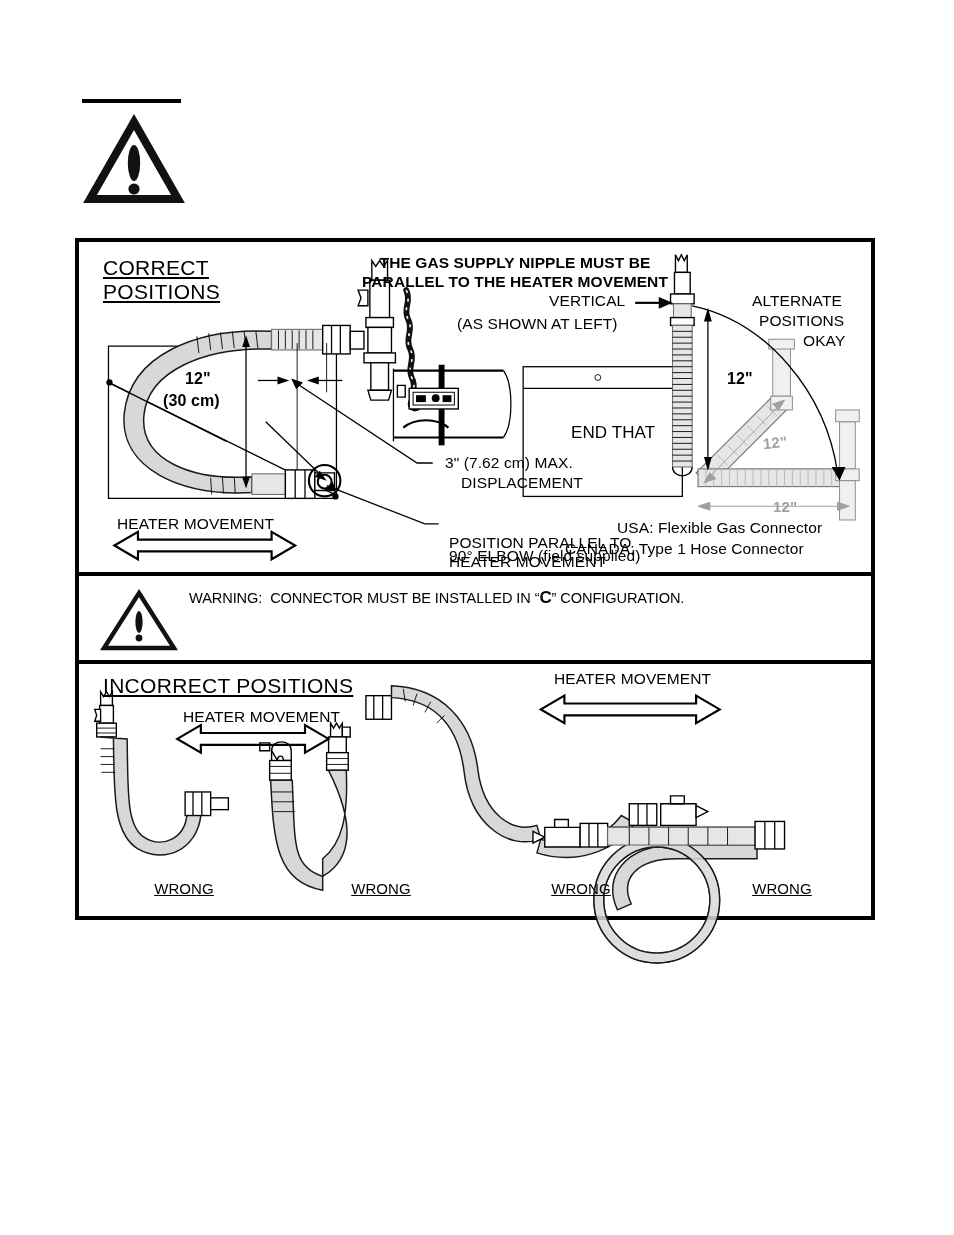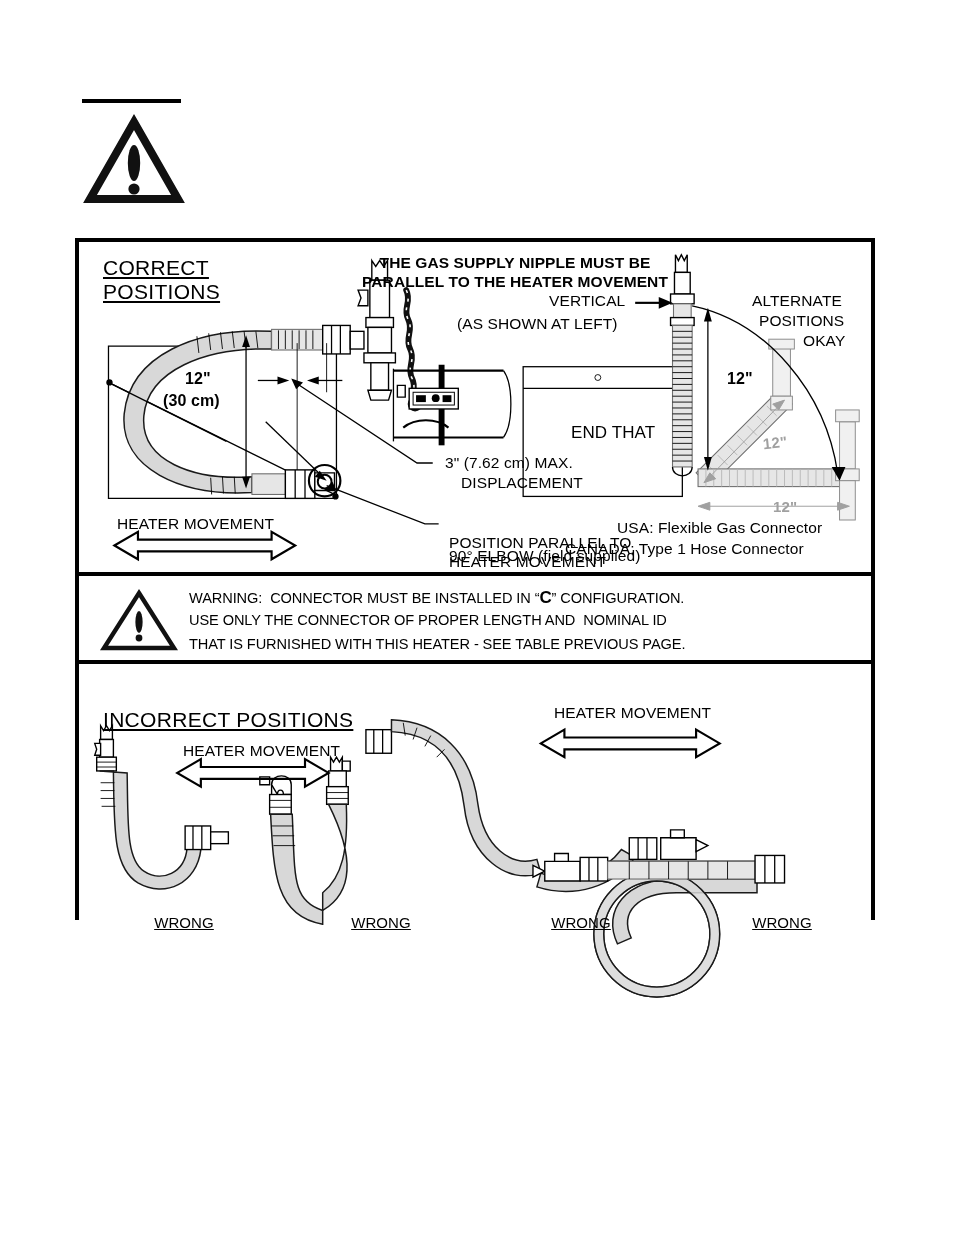--- a/index.html
+++ b/index.html
@@ -53,21 +53,21 @@
   }
 
   .panel {
     position: absolute;
     left: 0;
     box-sizing: border-box;
     background: #fff;
   }
   .panel-correct   { top: 0px;   height: 330px; width: 100%; }
   .panel-warning   { top: 330px; height: 92px;  width: 100%; border-top: 4px solid #000; border-bottom: 4px solid #000; }
-  .panel-incorrect { top: 422px; height: 252px; width: 100%; margin-top: 34px; }
+  .panel-incorrect { top: 422px; height: 252px; width: 100%; }
 
   
   .t {
     position: absolute;
     white-space: pre;
     line-height: 1.16;
     letter-spacing: 0.1px;
   }
   .t-hdr-bold {
     font-weight: bold;
@@ -406,22 +406,20 @@
 
     <div class="panel panel-warning">
       <svg style="position:absolute; left:22px; top:14px; width:76px; height:62px;" viewBox="0 0 76 62">
         <polygon points="38,3 73,58 3,58" fill="#fff" stroke="#111" stroke-width="4.4" stroke-linejoin="miter"></polygon>
         <ellipse cx="38" cy="32" rx="3.6" ry="11" fill="#111"></ellipse>
         <circle cx="38" cy="48" r="3.4" fill="#111"></circle>
       </svg>
 
       <div class="t t-warn" style="left:110px; top:12px;"><span>WARNING:  CONNECTOR MUST BE INSTALLED IN “</span><span style="font-weight:bold; font-size:17px;">C</span><span>” CONFIGURATION.</span></div>
 
-      <div class="t t-warn" style="left:110px; top:36px;">USE ONLY THE CONNECTOR OF PROPER LENGTH AND  NOMINAL ID</div>
-      <div class="t t-warn" style="left:110px; top:60px;">THAT IS FURNISHED WITH THIS HEATER - SEE TABLE PREVIOUS PAGE.</div>
     </div>
 
     <div class="panel panel-incorrect">
 
       <svg class="fig-svg" viewBox="0 0 806 252">
 
         <g>
           <path class="metal" d="M22,26 l3,5 3,-5 3,5 3,-5 l0,14 -12,0 z"></path>
           <rect class="metal" x="21" y="40" width="14" height="18"></rect>
           <path class="metal" d="M16,44 l6,0 0,12 -6,0 2,-6 z"></path>

